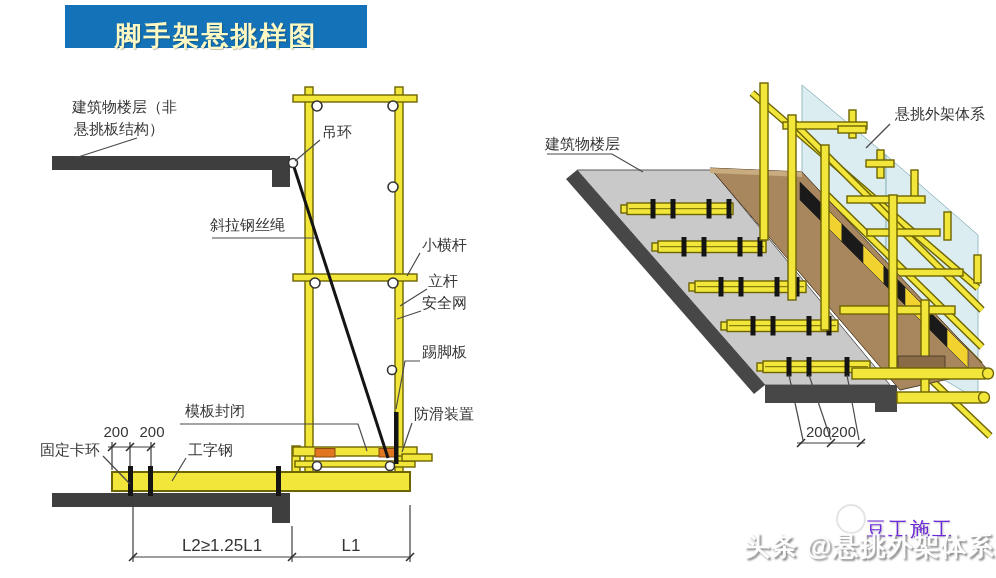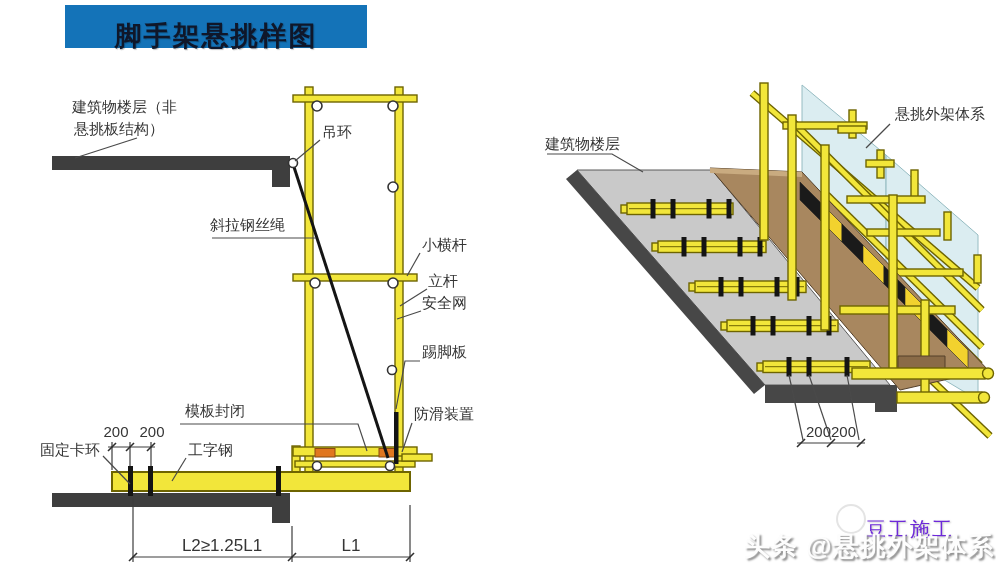--- a/index.html
+++ b/index.html
@@ -1,20 +1,20 @@
 <!DOCTYPE html>
 <html style="--banner_blue: #1473b8; --scaffold_yellow: #f2e63a; --olive_outline: #6e6400; --slab_dark: #3e3e3e; --concrete_gray: #c9c9c9; --plank_brown: #a8875f; --net_blue: #d2e9ee; --pad_orange: #e0761f;"><head>
 <meta charset="utf-8">
 <style>
   html,body{margin:0;padding:0;background:#fff;}
   .stage{position:relative;width:996px;height:578px;background:#ffffff;overflow:hidden;
          font-family:"Liberation Sans",sans-serif;}
   .banner{position:absolute;left:65px;top:5px;width:302px;height:43px;
           background:var(--banner_blue);display:flex;align-items:center;justify-content:center;}
-  .banner span{color:#0f172a;font-size:27px;font-weight:bold;letter-spacing:2px;
+  .banner span{color:#fef9c3;font-size:27px;font-weight:bold;letter-spacing:2px;
                text-shadow:1px 1px 1px rgba(0,0,0,.25);margin-top:19px;}
   svg{position:absolute;left:0;top:0;}
   .yfill{fill:var(--scaffold_yellow);stroke:var(--olive_outline);stroke-width:1.4;}
   .ybeam{fill:var(--scaffold_yellow);stroke:var(--olive_outline);stroke-width:2;}
   .slab{fill:var(--slab_dark);}
   .gray{fill:var(--concrete_gray);stroke:#5a5a5a;stroke-width:1;}
   .darkedge{fill:#474747;}
   .brown{fill:var(--plank_brown);stroke:#54402a;stroke-width:1;}
   .net{fill:var(--net_blue);fill-opacity:.8;stroke:#96bcc2;stroke-width:1;}
   .orange{fill:var(--pad_orange);stroke:#8a4a10;stroke-width:1;}

